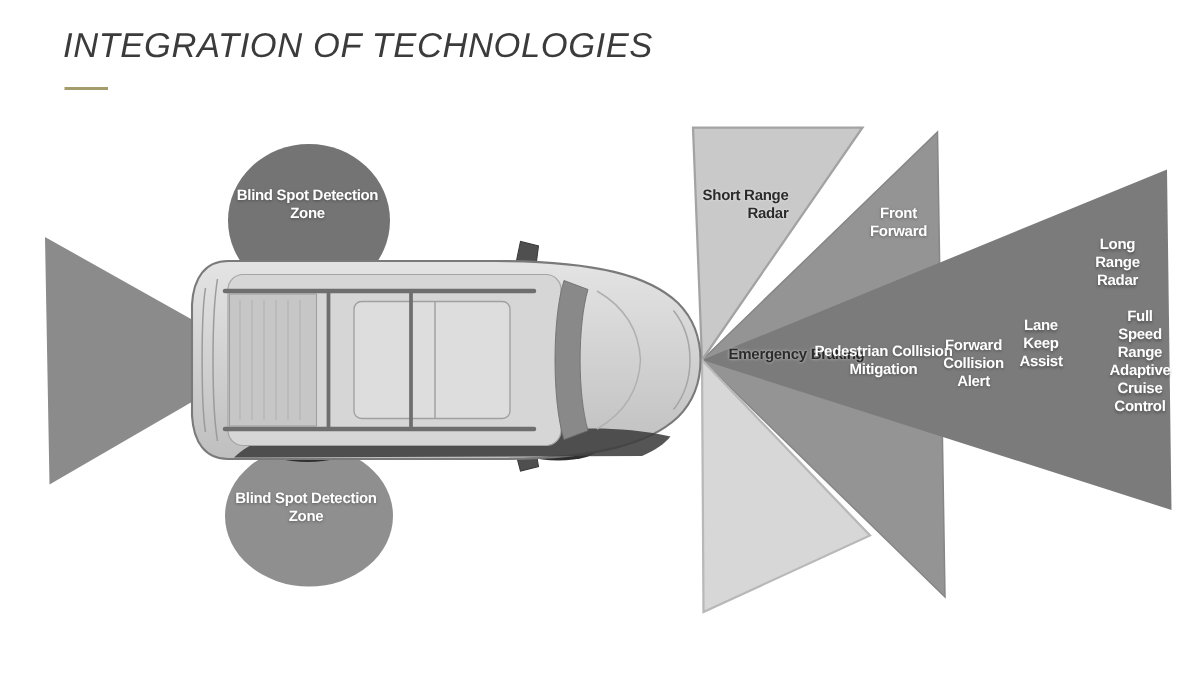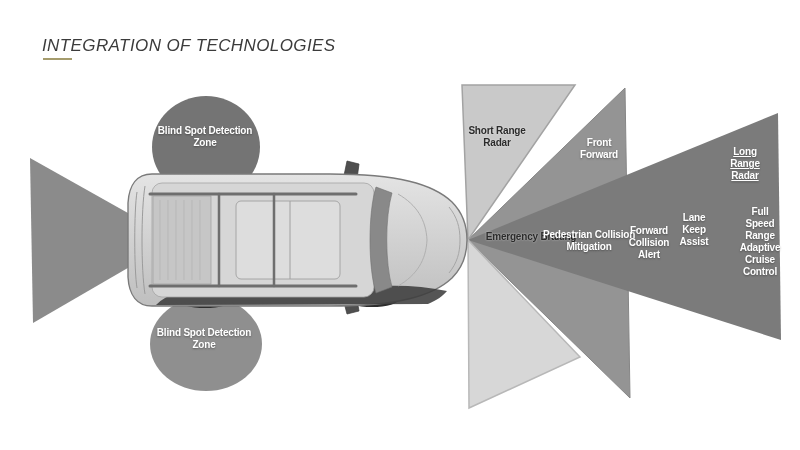--- a/index.html
+++ b/index.html
@@ -4,22 +4,22 @@
 <style>
   html,body{margin:0;padding:0;}
   body{
     width:800px;height:450px;position:relative;overflow:hidden;
     background:#ffffff;
     font-family:"Liberation Sans", sans-serif;
   }
   .stage{position:absolute;inset:0;width:800px;height:450px;}
   svg.scene{position:absolute;left:0;top:0;}
   .title{
-    position:absolute;left:42px;top:36px;
-    font-size:17px;font-style:italic;font-weight:500;
+    position:absolute;left:42px;top:17px;
+    font-size:23px;font-style:italic;font-weight:500;
     color:#3b3b3b;letter-spacing:0.4px;white-space:nowrap;
   }
   .title-underline{
     position:absolute;left:43px;top:58px;width:29px;height:2px;
     background:#a59c6d;
   }
   .label{
     position:absolute;transform:translate(-50%,-50%);
     font-size:10px;font-weight:700;line-height:12px;
     text-align:center;white-space:pre-line;letter-spacing:-0.2px;
@@ -102,34 +102,34 @@
     </g>
   </svg>
 
   <div class="title">INTEGRATION OF TECHNOLOGIES</div>
   <div class="title-underline"></div>
 
   <div class="label light" style="left:205px;top:137px;">Blind Spot Detection
 Zone</div>
   <div class="label light" style="left:204px;top:339px;">Blind Spot Detection
 Zone</div>
-  <div class="label dark" style="left:497px;top:137px;">Short Range
+  <div class="label dark" style="left:497px;top:137px;text-align:right;">Short Range
 Radar</div>
   <div class="label light" style="left:599px;top:149px;">Front
 Forward</div>
   <div class="label dark nowrap" style="left:531px;top:237px;">Emergency Braking</div>
   <div class="label light" style="left:589px;top:241px;">Pedestrian Collision
 Mitigation</div>
   <div class="label light" style="left:649px;top:243px;">Forward
 Collision
 Alert</div>
   <div class="label light" style="left:694px;top:230px;">Lane
 Keep
 Assist</div>
   <div class="label light" style="left:760px;top:242px;text-align:center;">Full Speed
 Range
 Adaptive
 Cruise
 Control</div>
-  <div class="label light" style="left:745px;top:164px;text-decoration:underline;">Long
+  <div class="label light" style="left:745px;top:176px;">Long
 Range
 Radar</div>
 </div>
 
 </body></html>

